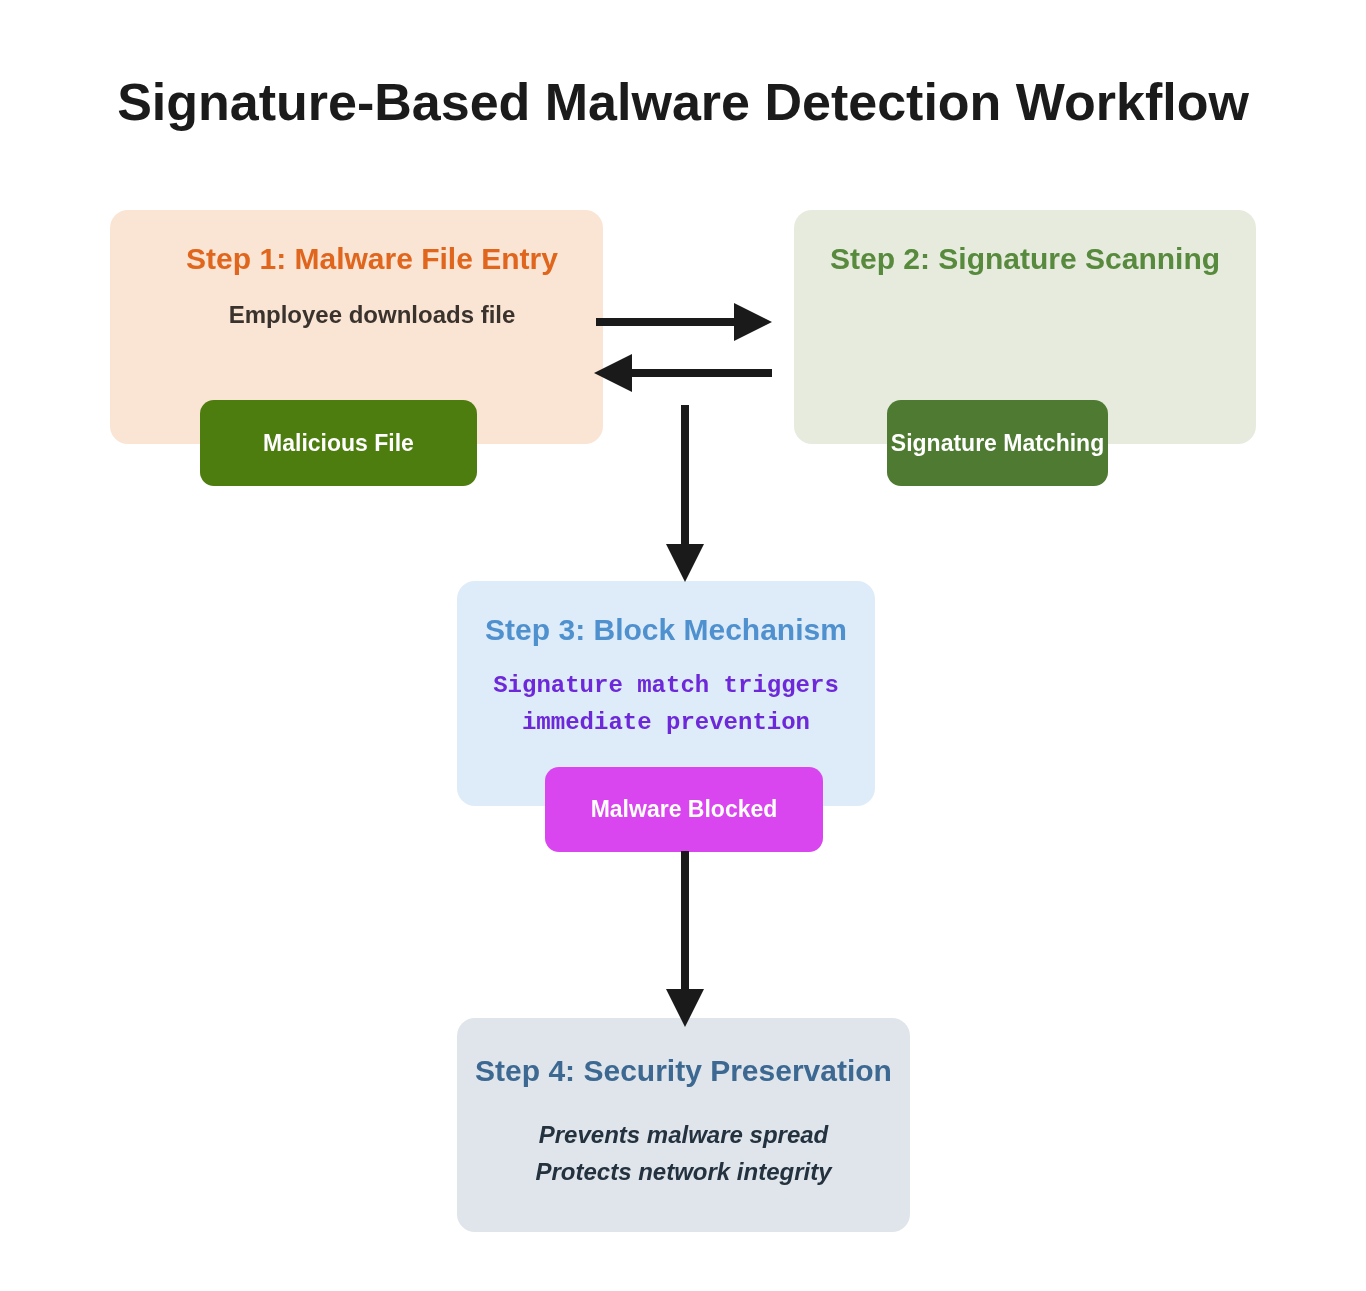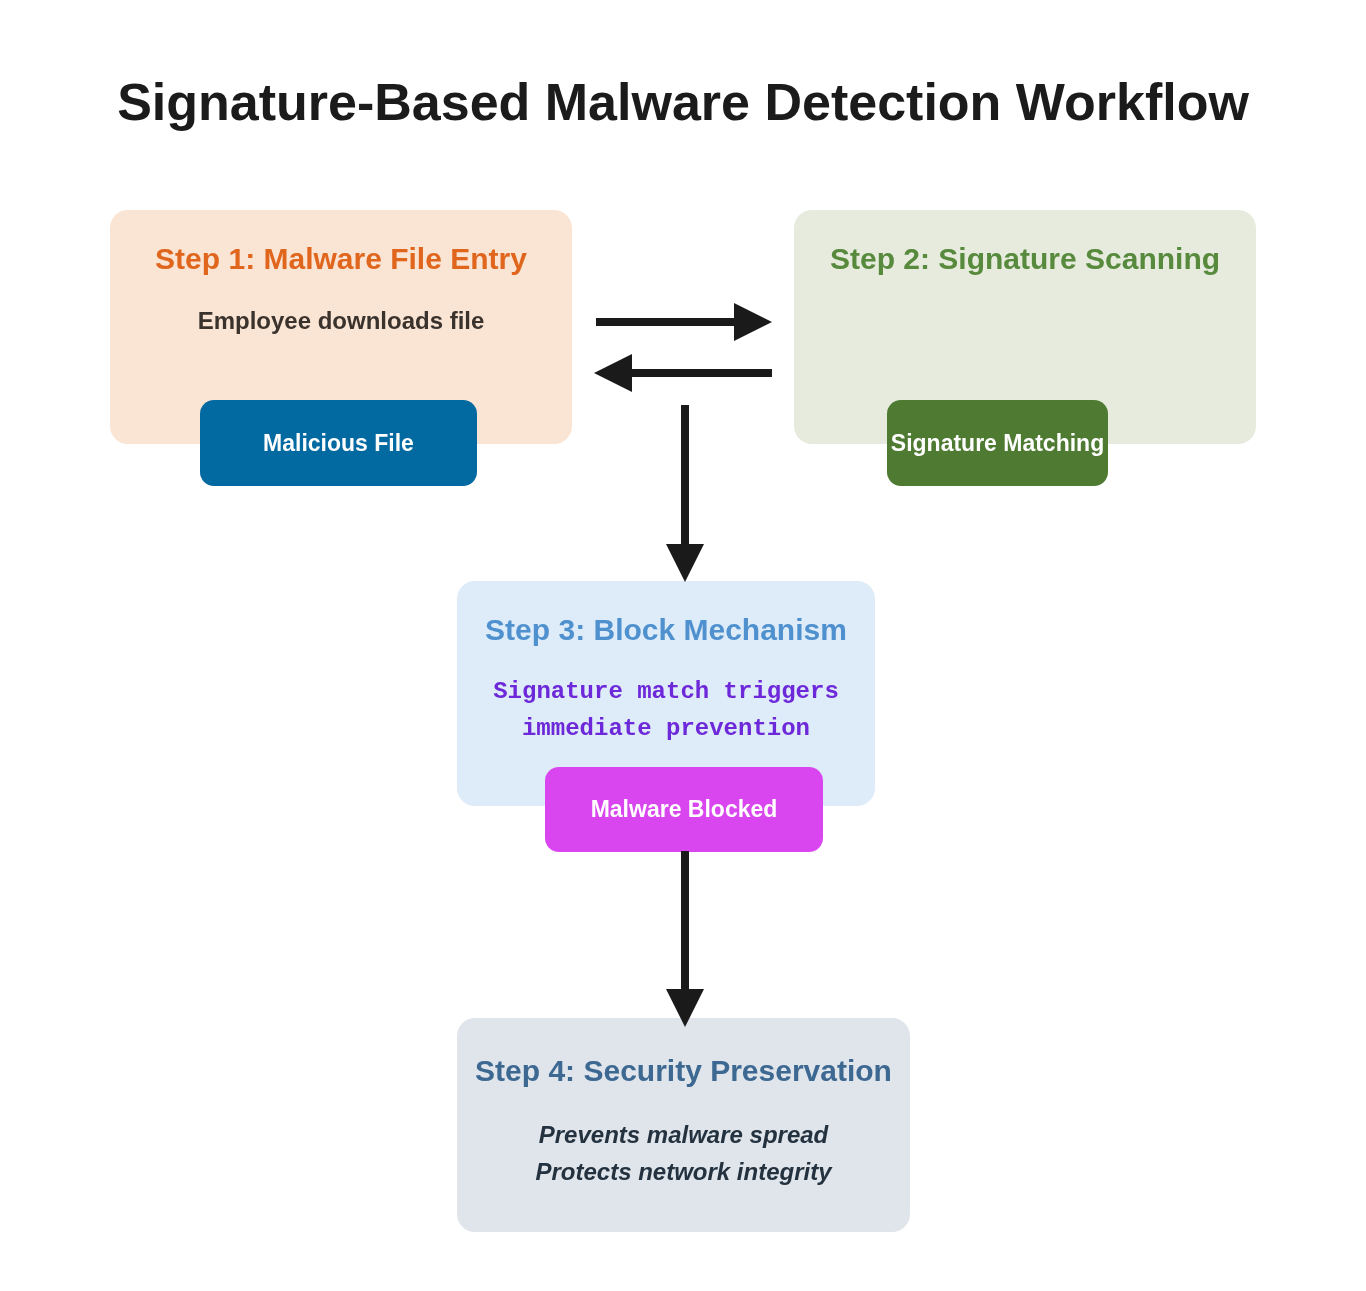--- a/index.html
+++ b/index.html
@@ -26,26 +26,26 @@
     border-radius:18px;
     text-align:center;
   }
   .card-title{
     margin:32px 0 0;
     font-size:30px;
     font-weight:700;
     line-height:34px;
   }
   .card-body{
-    margin-top:26px;
+    margin-top:20px;
     font-size:24px;
     font-weight:700;
     line-height:37px;
   }
-  .s1{left:110px; top:210px; width:462px; height:234px; background:#fae4d4;}
+  .s1{left:110px; top:210px; width:462px; height:234px; background:#fae4d4;padding-left:31px;}
   .s1 .card-title{color:#e0661d;}
   .s1 .card-body{color:#3a322c;}
   .s2{left:794px; top:210px; width:462px; height:234px; background:#e6ebde;}
   .s2 .card-title{color:#578a3c;}
   .s2 .card-body{color:#30342c;}
   .s3{left:457px; top:581px; width:418px; height:225px; background:#deebf8;}
   .s3 .card-title{color:#4f90ce;}
   .s3 .card-body{color:#6d28d9;font-family:Liberation Mono, monospace;}
   .s4{left:457px; top:1018px; width:453px; height:214px; background:#dfe5ea;}
   .s4 .card-title{color:#3c6892; margin-top:36px;}
@@ -53,21 +53,21 @@
   .badge{
     position:absolute;
     border-radius:14px;
     color:#ffffff;
     font-weight:700;
     font-size:23px;
     display:flex;
     align-items:center;
     justify-content:center;
   }
-  .b1{left:200px; top:400px; width:277px; height:86px; background:#0369a1;}
+  .b1{left:200px; top:400px; width:277px; height:86px; background:#4d7c0f;}
   .b2{left:887px; top:400px; width:221px; height:86px; background:#4e7a31;}
   .b3{left:545px; top:767px; width:278px; height:85px; background:#d946ef;}
   .shaft{position:absolute; background:#1a1a1a;}
   .head{position:absolute; width:0; height:0;}
   .shaft-r{left:596px; top:318px; width:140px; height:8px;}
   .head-r{left:734px; top:303px;
     border-top:19px solid transparent; border-bottom:19px solid transparent;
     border-left:38px solid #1a1a1a;}
   .shaft-l{left:632px; top:369px; width:140px; height:8px;}
   .head-l{left:594px; top:354px;

